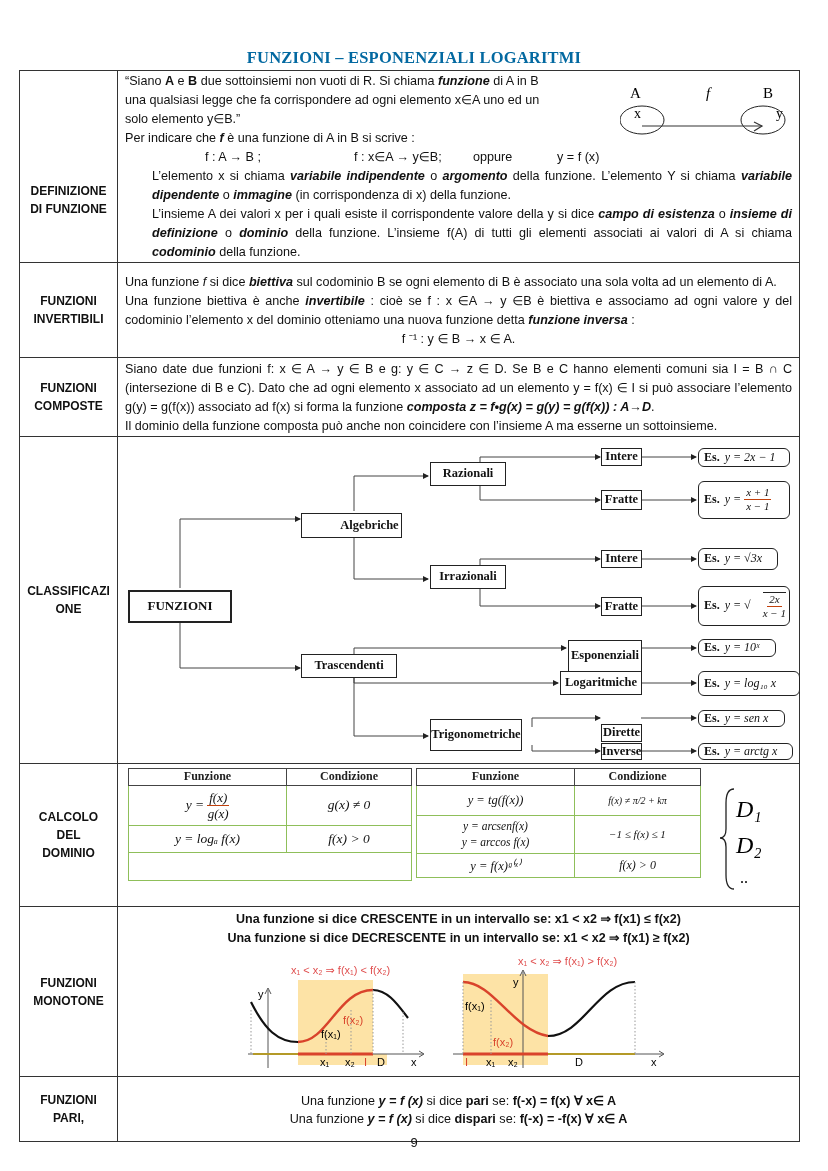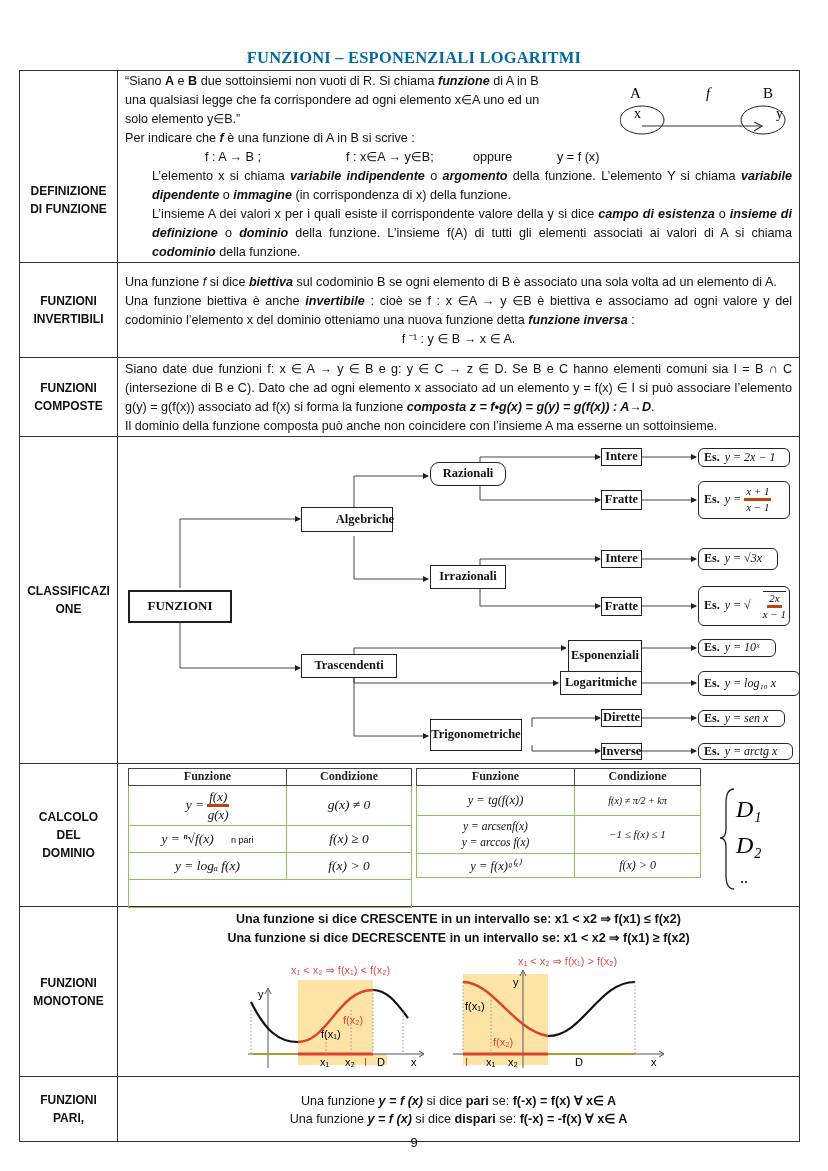--- a/index.html
+++ b/index.html
@@ -22,21 +22,21 @@
   .defwrap { position: relative; }
   .def-diagram { position: absolute; right: 2px; top: 10px; width: 170px; height: 60px; }
   .tree { position: relative; width: 681px; height: 325px; }
   .node { position: absolute; border: 1px solid #222; background: #fff; font-family: "Liberation Serif", serif; font-weight: bold; font-size: 12.5px; display: flex; align-items: center; justify-content: center; }
   .node.root { border: 2.5px solid #222; font-size: 13px; }
   .ex { position: absolute; border: 1px solid #222; border-radius: 6px; background: #fff; font-family: "Liberation Serif", serif; font-size: 12px; display: flex; align-items: center; padding-left: 5px; white-space: nowrap; }
   .ex b { margin-right: 5px; }
   .ex i { font-style: italic; }
   .tree svg { position: absolute; left: 0; top: 0; }
   .frac { display: inline-flex; flex-direction: column; align-items: center; vertical-align: middle; font-size: 11px; line-height: 13px; margin-left: 3px; }
-  .frac .num { border-bottom: 3px solid #c2410c; padding: 0 2px; }
+  .frac .num { border-bottom: 1px solid #c2410c; padding: 0 2px; }
   .domwrap { position: relative; height: 141px; }
   table.dt { position: absolute; border-collapse: collapse; font-family: "Liberation Serif", serif; }
   table.dt th { border: 1.5px solid #444; background: #fff; font-size: 12px; font-weight: bold; height: 17px; color: #222; }
   table.dt td { border: 1.5px solid #8fbf5a; text-align: center; font-size: 13.5px; font-style: italic; }
   table.dt td.small { font-size: 10px; }
   .dom-brace { position: absolute; left: 600px; top: 18px; width: 70px; height: 110px; font-family: "Liberation Serif", serif; }
   .monowrap { position: relative; height: 168px; }
   .mono-line { position: absolute; width: 100%; text-align: center; font-weight: bold; font-size: 12.5px; }
   .pari-line { text-align: center; font-size: 12.6px; line-height: 18px; }
   .pagenum { position: absolute; top: 1135px; left: 0; width: 828px; text-align: center; font-size: 13px; }
@@ -57,21 +57,21 @@
     <td class="content">
       <div class="defwrap">
         <div style="width:470px">
           <span>“Siano </span><b>A</b><span> e </span><b>B</b><span> due sottoinsiemi non vuoti di R. Si chiama </span><b><i>funzione</i></b><span> di A in B</span><br>
           <span>una   qualsiasi legge che fa corrispondere ad ogni elemento x∈A uno ed un</span><br>
           <span>solo elemento y∈B.”</span>
         </div>
         <div><span>Per indicare che </span><b><i>f</i></b><span> è una funzione di A in B si scrive :</span></div>
         <div style="position:relative;height:19px;">
           <span style="position:absolute;left:80px">f : A → B ;</span>
-          <span style="position:absolute;left:221px">f : x∈A → y∈B;</span>
+          <span style="position:absolute;left:229px">f : x∈A → y∈B;</span>
           <span style="position:absolute;left:348px">oppure</span>
           <span style="position:absolute;left:432px">y = f (x)</span>
         </div>
         <div class="just">
           <span>L’elemento x si chiama </span><b><i>variabile indipendente</i></b><span> o </span><b><i>argomento</i></b><span> della funzione. L’elemento Y si chiama </span><b><i>variabile dipendente</i></b><span> o </span><b><i>immagine</i></b><span> (in corrispondenza di x) della funzione.</span>
         </div>
         <div class="just">
           <span>L’insieme A dei valori x per i quali esiste il corrispondente valore della y si dice </span><b><i>campo di esistenza</i></b><span> o </span><b><i>insieme di definizione</i></b><span> o </span><b><i>dominio</i></b><span> della funzione. L’insieme f(A) di tutti gli elementi associati ai valori di A si chiama </span><b><i>codominio</i></b><span> della funzione.</span>
         </div>
         <svg class="def-diagram" viewBox="0 0 170 60" width="170" height="60">
@@ -143,32 +143,32 @@
             <path d="M523,62 H578" marker-end="url(#ar)"></path>
             <path d="M523,121 H578" marker-end="url(#ar)"></path>
             <path d="M523,168 H578" marker-end="url(#ar)"></path>
             <path d="M523,210 H578" marker-end="url(#ar)"></path>
             <path d="M523,245 H578" marker-end="url(#ar)"></path>
             <path d="M523,280 H578" marker-end="url(#ar)"></path>
             <path d="M523,313 H578" marker-end="url(#ar)"></path>
           </g>
         </svg>
         <div class="node root" style="left:10px;top:152px;width:104px;height:33px;">FUNZIONI</div>
-        <div class="node" style="left:183px;top:69px;width:92px;height:25px;padding-left:36px;">Algebriche</div>
+        <div class="node" style="left:183px;top:75px;width:101px;height:25px;padding-left:36px;">Algebriche</div>
         <div class="node" style="left:183px;top:216px;width:96px;height:24px;">Trascendenti</div>
-        <div class="node" style="left:312px;top:24px;width:76px;height:24px;border-radius:9px;">Razionali</div>
+        <div class="node" style="left:312px;top:24px;width:76px;height:24px;">Razionali</div>
         <div class="node" style="left:312px;top:127px;width:76px;height:24px;">Irrazionali</div>
         <div class="node" style="left:483px;top:10px;width:41px;height:18px;">Intere</div>
         <div class="node" style="left:483px;top:52px;width:41px;height:20px;">Fratte</div>
         <div class="node" style="left:483px;top:112px;width:41px;height:18px;">Intere</div>
         <div class="node" style="left:483px;top:159px;width:41px;height:19px;">Fratte</div>
         <div class="node" style="left:450px;top:202px;width:74px;height:32px;">Esponenziali</div>
         <div class="node" style="left:442px;top:233px;width:82px;height:24px;">Logaritmiche</div>
         <div class="node" style="left:312px;top:281px;width:92px;height:32px;">Trigonometriche</div>
-        <div class="node" style="left:483px;top:271px;width:41px;height:18px;">Dirette</div>
+        <div class="node" style="left:483px;top:286px;width:41px;height:18px;">Dirette</div>
         <div class="node" style="left:483px;top:305px;width:41px;height:17px;">Inverse</div>
 
         <div class="ex" style="left:580px;top:10px;width:92px;height:19px;">
               <b>Es.</b>
               <i>y = 2x − 1</i>
             </div>
         <div class="ex" style="left:580px;top:43px;width:92px;height:38px;">
               <b>Es.</b>
               <i>y =</i>
               <span class="frac">
@@ -221,24 +221,20 @@
                 <tr>
                   <th style="width:158px">Funzione</th>
                   <th>Condizione</th>
                 </tr>
           <tr style="height:40px">
             <td><span>y =</span><span class="frac" style="font-size:13px;line-height:15px">
                       <span class="num">f(x)</span>
                       <span>g(x)</span>
                     </span></td>
             <td>g(x) ≠ 0</td>
-          </tr>
-          <tr style="height:27px">
-            <td><span>y = ⁿ√f(x)</span> <span style="font-style:normal;font-family:'Liberation Sans',sans-serif;font-size:9px;margin-left:14px">n pari</span></td>
-            <td>f(x) ≥ 0</td>
           </tr>
           <tr style="height:27px">
             <td>y = logₐ f(x)</td>
             <td>f(x) &gt; 0</td>
           </tr>
           <tr style="height:28px">
                   <td colspan="2" style="border:none;border-left:1.5px solid #8fbf5a;border-bottom:1.5px solid #8fbf5a;border-right:1.5px solid #8fbf5a"></td>
                 </tr>
         </tbody>
             </table>

